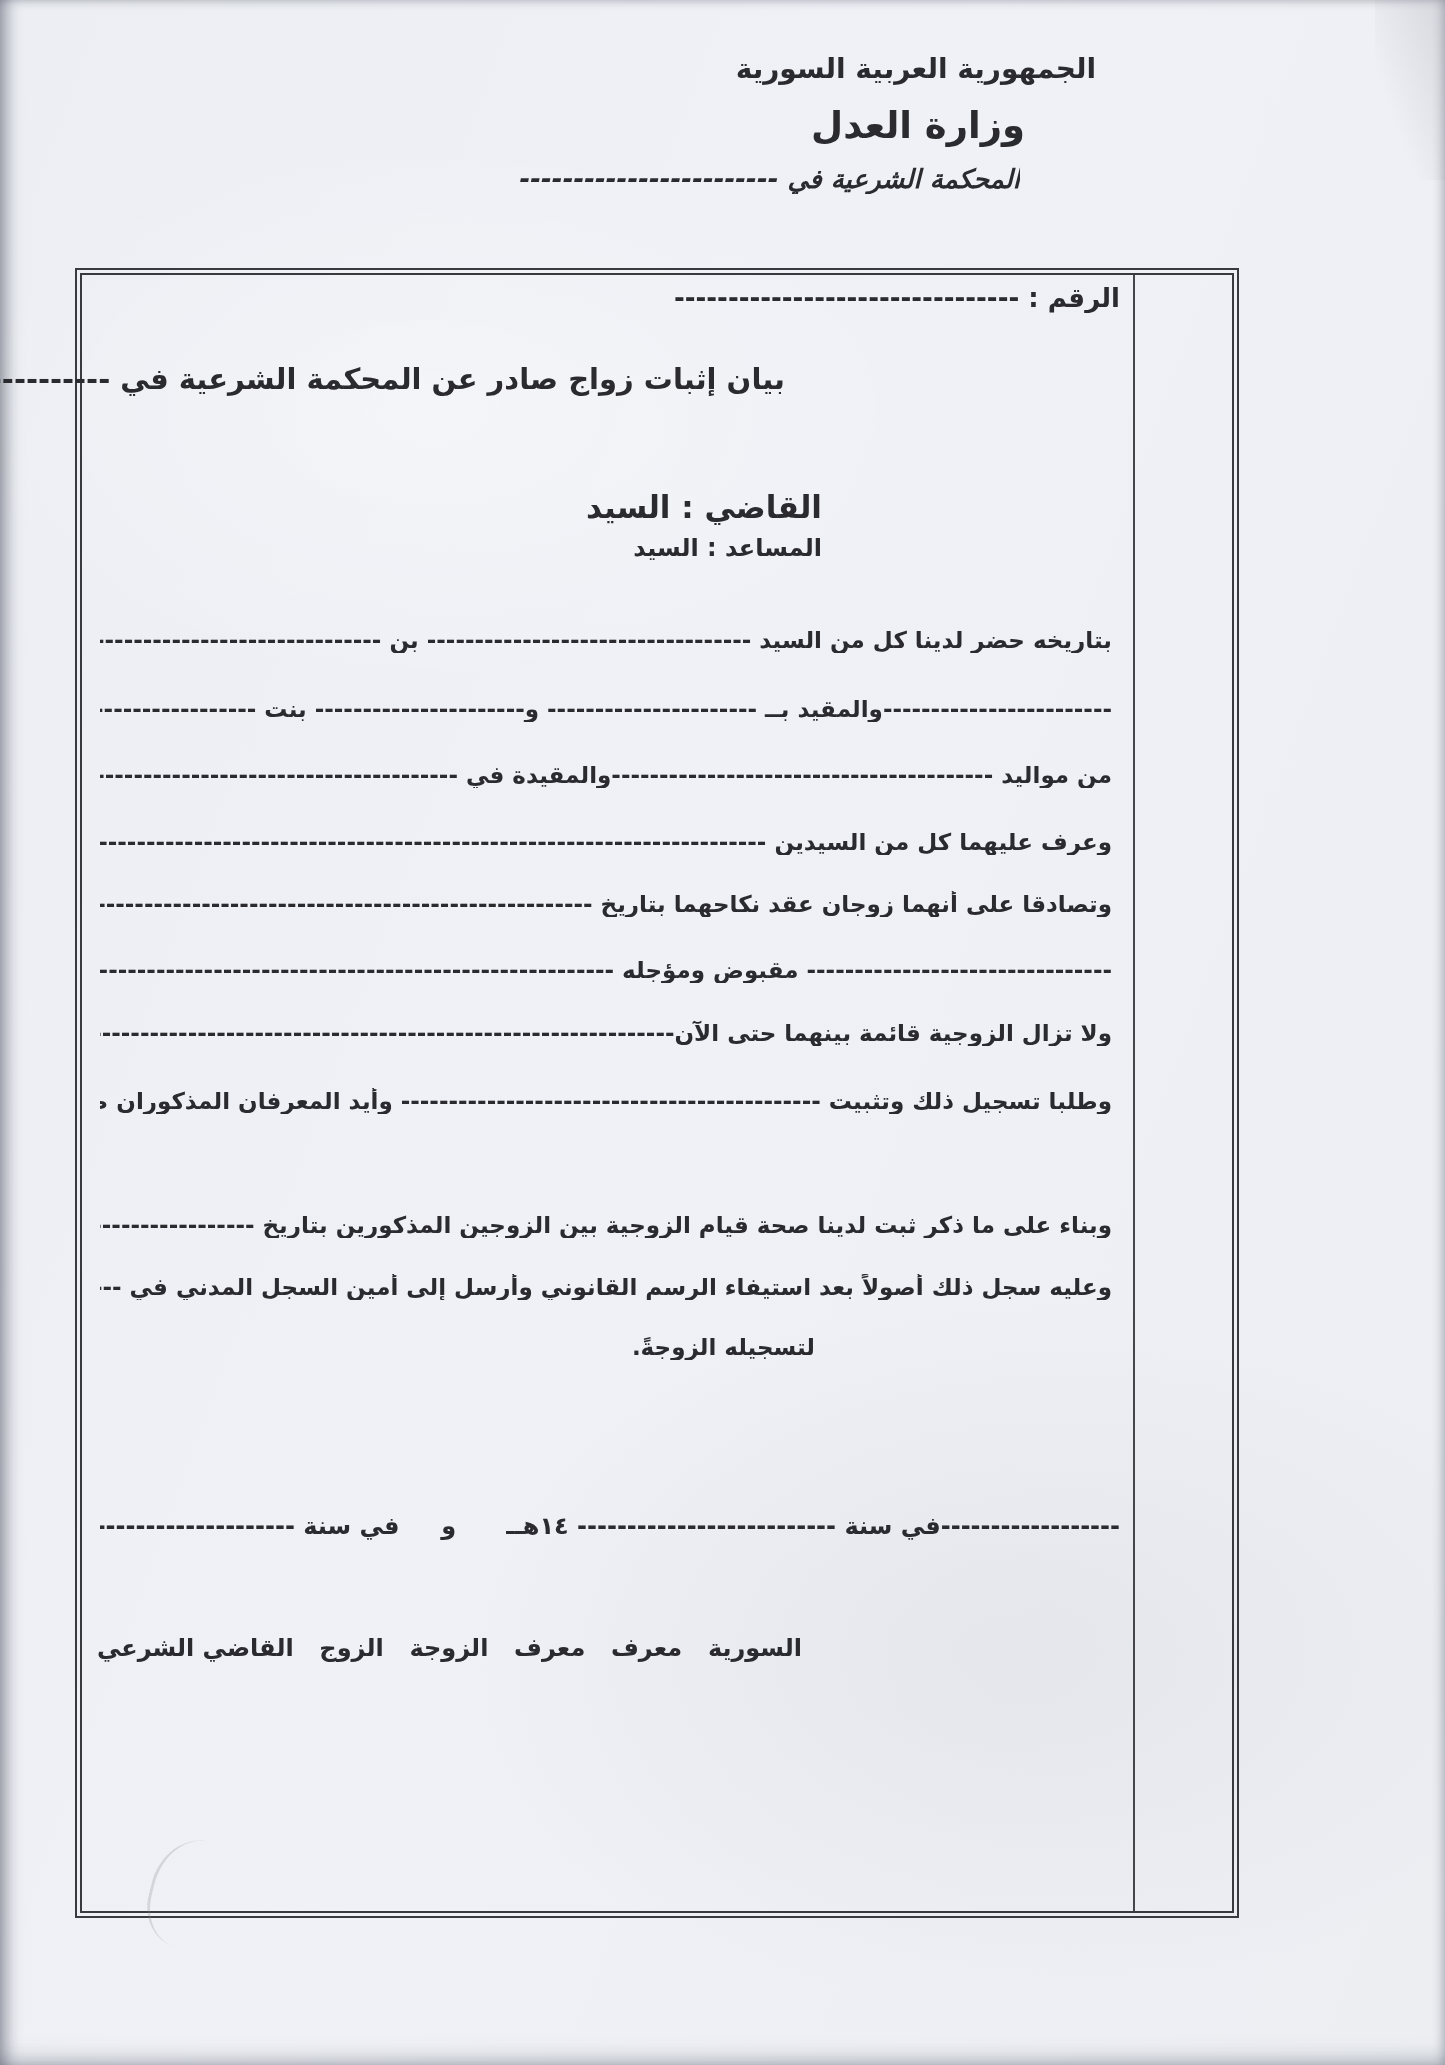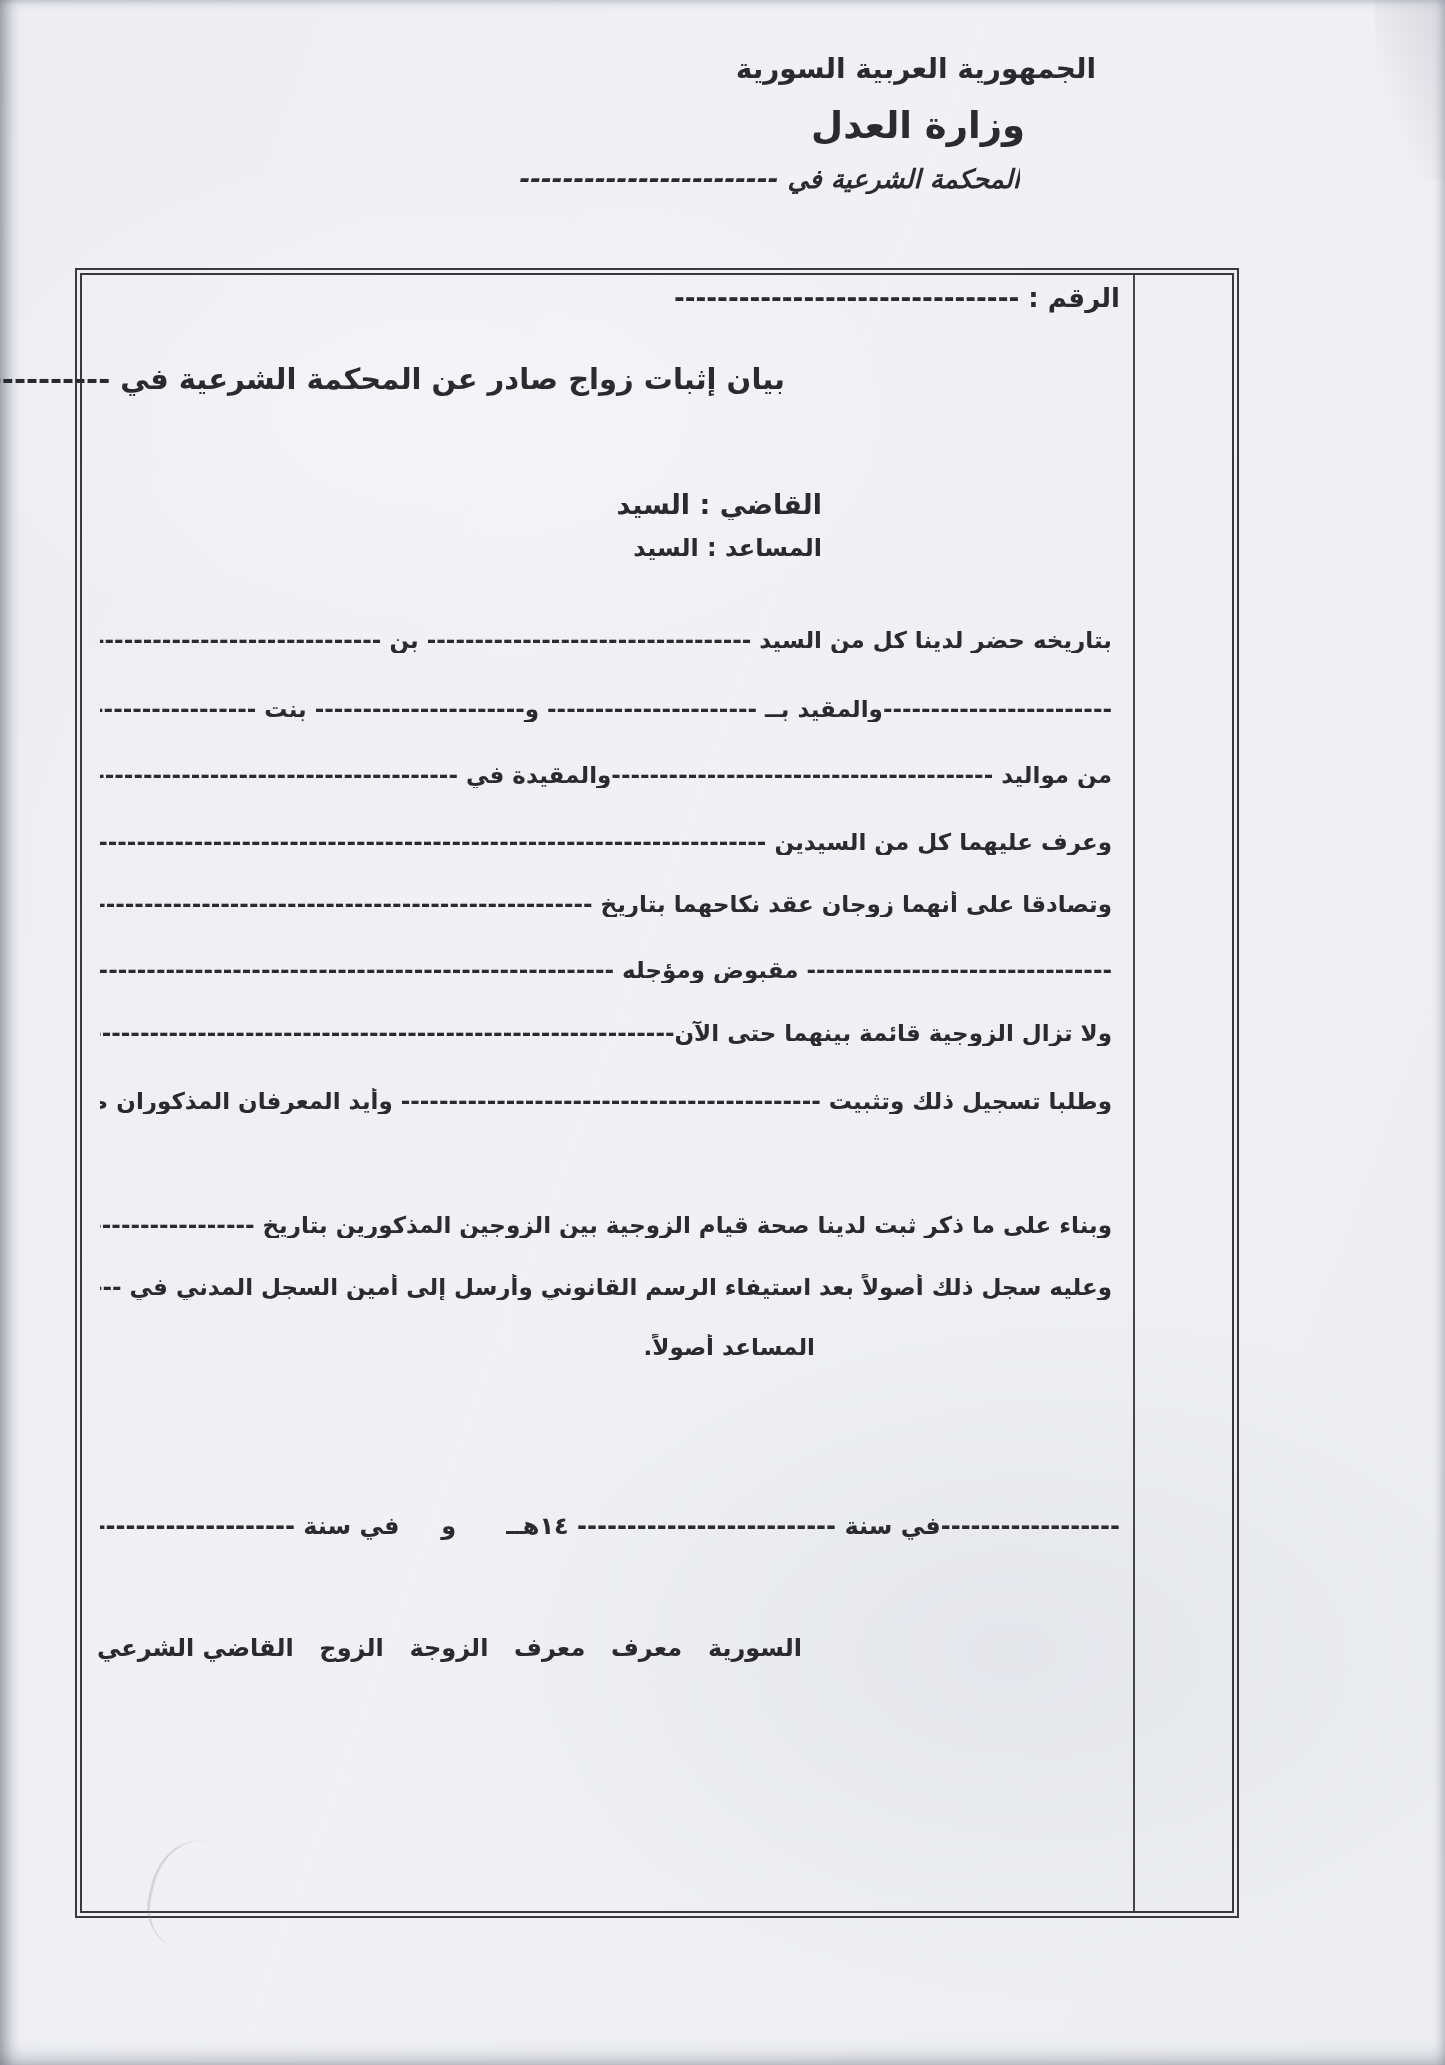--- a/index.html
+++ b/index.html
@@ -50,21 +50,21 @@
   }
   .side-column{
     position:absolute;
     top:0; bottom:0; right:0;
     width:97px;
     border-left:2px solid #46464a;
   }
   .form-box .line{position:absolute;}
   .l-number    {top:8px;    right:112px; font-size:26px;}
   .l-title     {top:87px;   right:447px; font-size:29px;}
-  .l-judge     {top:214px;  right:410px; font-size:27px;}
+  .l-judge     {top:214px;  right:410px; font-size:31px;}
   .l-assistant {top:259px;  right:410px; font-size:24px;}
   .l-b0 {top:352px;  right:120px; left:18px; font-size:23px;}
   .l-b1 {top:421px;  right:120px; left:18px; font-size:23px;}
   .l-b2 {top:487px;  right:120px; left:18px; font-size:23px;}
   .l-b3 {top:554px;  right:120px; left:18px; font-size:23px;}
   .l-b4 {top:616px;  right:120px; left:18px; font-size:23px;}
   .l-b5 {top:682px;  right:120px; left:18px; font-size:23px;}
   .l-b6 {top:745px;  right:120px; left:18px; font-size:23px;}
   .l-b7 {top:813px;  right:120px; left:18px; font-size:23px;}
   .l-b8 {top:871px;  right:132px; left:18px; font-size:23px;}
@@ -128,21 +128,21 @@
     <div class="line l-b0">بتاريخه حضر لدينا كل من السيد ---------------------------------- بن ------------------------------ والدته --------------------------من مواليد</div>
     <div class="line l-b1">------------------------والمقيد بــ ---------------------- و---------------------- بنت ---------------------- والدتها ----------------------</div>
     <div class="line l-b2">من مواليد ----------------------------------------والمقيدة في --------------------------------------------------------------------------------------</div>
     <div class="line l-b3">وعرف عليهما كل من السيدين ------------------------------------------------------------------------------------------------------------------</div>
     <div class="line l-b4">وتصادقا على أنهما زوجان عقد نكاحهما بتاريخ -------------------------------------------------------- على صداق معجله ----------------------</div>
     <div class="line l-b5">-------------------------------- مقبوض ومؤجله ------------------------------------------------------------------و--------------------------------</div>
     <div class="line l-b6">ولا تزال الزوجية قائمة بينهما حتى الآن------------------------------------------------------------------------------------------------------</div>
     <div class="line l-b7">وطلبا تسجيل ذلك وتثبيت -------------------------------------------- وأيد المعرفان المذكوران صدق مقالهما وقيام الزوجية بينهما.</div>
     <div class="line l-b9">وبناء على ما ذكر ثبت لدينا صحة قيام الزوجية بين الزوجين المذكورين بتاريخ ----------------------------------------</div>
     <div class="line l-b10">وعليه سجل ذلك أصولاً بعد استيفاء الرسم القانوني وأرسل إلى أمين السجل المدني في --------------------------------------</div>
-    <div class="line l-b11">المساعد أصولاً.</div>
+    <div class="line l-b11">لتسجيله الزوجةً.</div>
 
     <div class="line l-date">------------------في سنة -------------------------- ١٤هــ      و     في سنة ---------------------------------- ٢٠٠ م</div>
 
     <div class="sig-row">
       <span class="sig">السورية</span>
       <span class="sig">معرف</span>
       <span class="sig">معرف</span>
       <span class="sig">الزوجة</span>
       <span class="sig">الزوج</span>
       <span class="sig">القاضي الشرعي</span>

